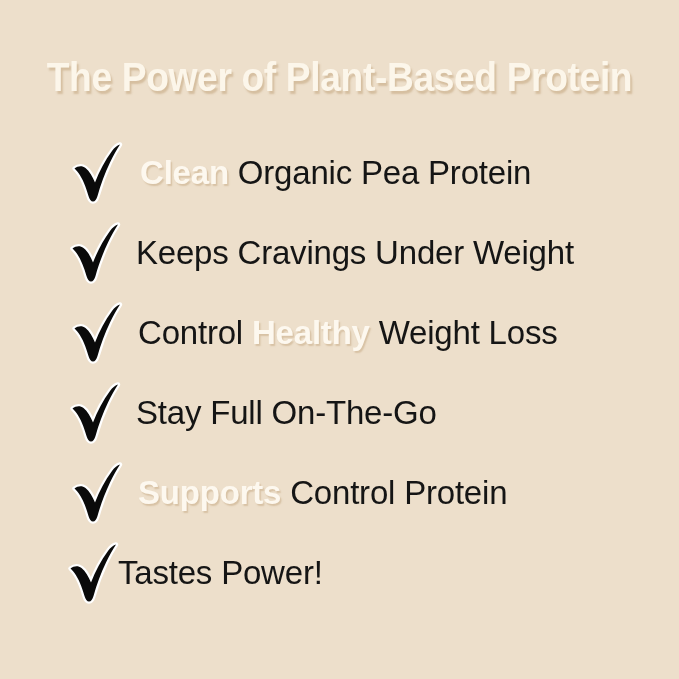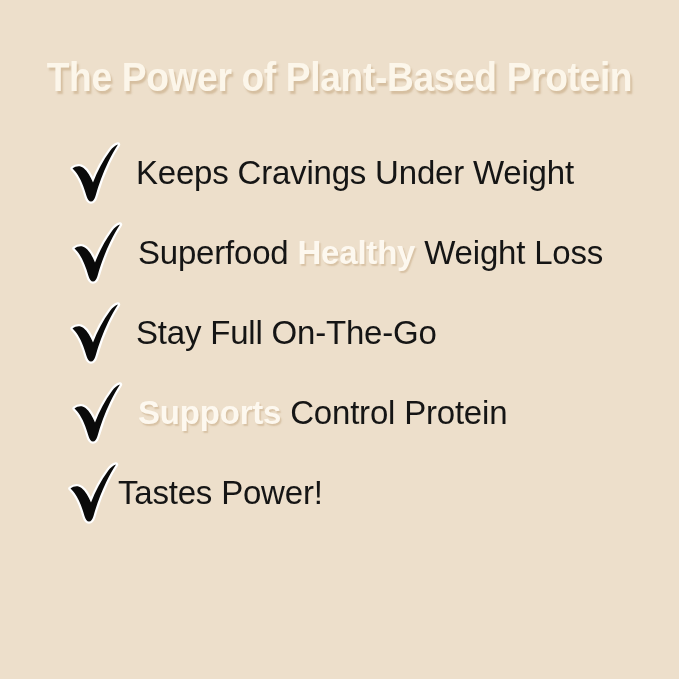--- a/index.html
+++ b/index.html
@@ -109,20 +109,32 @@
 </style>
 </head>
 <body>
 
 <div id="poster">
 
   <div id="poster-title">The Power of Plant-Based Protein</div>
 
   <ul id="benefit-list">
 
+    <li class="benefit-row row-1">
+      <span class="check-icon">
+        <svg viewBox="0 0 54 62" xmlns="http://www.w3.org/2000/svg">
+          <path d="M4.5 26.5 C8 24 12 23.5 15.5 26 C19.5 29 22.5 34.5 25 40.5
+                   C29.5 29 35 18.5 42 9 C44.5 5.5 47.5 3 50 2.5
+                   C47 7 43.5 13 40 20.5 C35 31 30.5 43 27.5 54
+                   C26.5 57.5 25 59.5 23 59.5 C21 59.5 19.5 57.5 18.5 54
+                   C16 45 12.5 36.5 8.5 31 C6.5 28.5 5 27 4.5 26.5 Z" fill="#0A0A0A" stroke="#FFFFFF" stroke-width="4.5" stroke-linejoin="round" paint-order="stroke fill"></path>
+        </svg>
+      </span>
+      <span class="benefit-text"><span class="hl">Clean</span><span> Organic Pea Protein</span></span>
+    </li>
 
     <li class="benefit-row row-2">
       <span class="check-icon">
         <svg viewBox="0 0 54 62" xmlns="http://www.w3.org/2000/svg">
           <path d="M4.5 26.5 C8 24 12 23.5 15.5 26 C19.5 29 22.5 34.5 25 40.5
                    C29.5 29 35 18.5 42 9 C44.5 5.5 47.5 3 50 2.5
                    C47 7 43.5 13 40 20.5 C35 31 30.5 43 27.5 54
                    C26.5 57.5 25 59.5 23 59.5 C21 59.5 19.5 57.5 18.5 54
                    C16 45 12.5 36.5 8.5 31 C6.5 28.5 5 27 4.5 26.5 Z" fill="#0A0A0A" stroke="#FFFFFF" stroke-width="4.5" stroke-linejoin="round" paint-order="stroke fill"></path>
         </svg>
@@ -133,21 +145,21 @@
     <li class="benefit-row row-3">
       <span class="check-icon">
         <svg viewBox="0 0 54 62" xmlns="http://www.w3.org/2000/svg">
           <path d="M4.5 26.5 C8 24 12 23.5 15.5 26 C19.5 29 22.5 34.5 25 40.5
                    C29.5 29 35 18.5 42 9 C44.5 5.5 47.5 3 50 2.5
                    C47 7 43.5 13 40 20.5 C35 31 30.5 43 27.5 54
                    C26.5 57.5 25 59.5 23 59.5 C21 59.5 19.5 57.5 18.5 54
                    C16 45 12.5 36.5 8.5 31 C6.5 28.5 5 27 4.5 26.5 Z" fill="#0A0A0A" stroke="#FFFFFF" stroke-width="4.5" stroke-linejoin="round" paint-order="stroke fill"></path>
         </svg>
       </span>
-      <span class="benefit-text"><span>Superfood </span><span class="hl">Healthy</span><span> Weight Loss</span></span>
+      <span class="benefit-text"><span>Control </span><span class="hl">Healthy</span><span> Weight Loss</span></span>
     </li>
 
     <li class="benefit-row row-4">
       <span class="check-icon">
         <svg viewBox="0 0 54 62" xmlns="http://www.w3.org/2000/svg">
           <path d="M4.5 26.5 C8 24 12 23.5 15.5 26 C19.5 29 22.5 34.5 25 40.5
                    C29.5 29 35 18.5 42 9 C44.5 5.5 47.5 3 50 2.5
                    C47 7 43.5 13 40 20.5 C35 31 30.5 43 27.5 54
                    C26.5 57.5 25 59.5 23 59.5 C21 59.5 19.5 57.5 18.5 54
                    C16 45 12.5 36.5 8.5 31 C6.5 28.5 5 27 4.5 26.5 Z" fill="#0A0A0A" stroke="#FFFFFF" stroke-width="4.5" stroke-linejoin="round" paint-order="stroke fill"></path>

